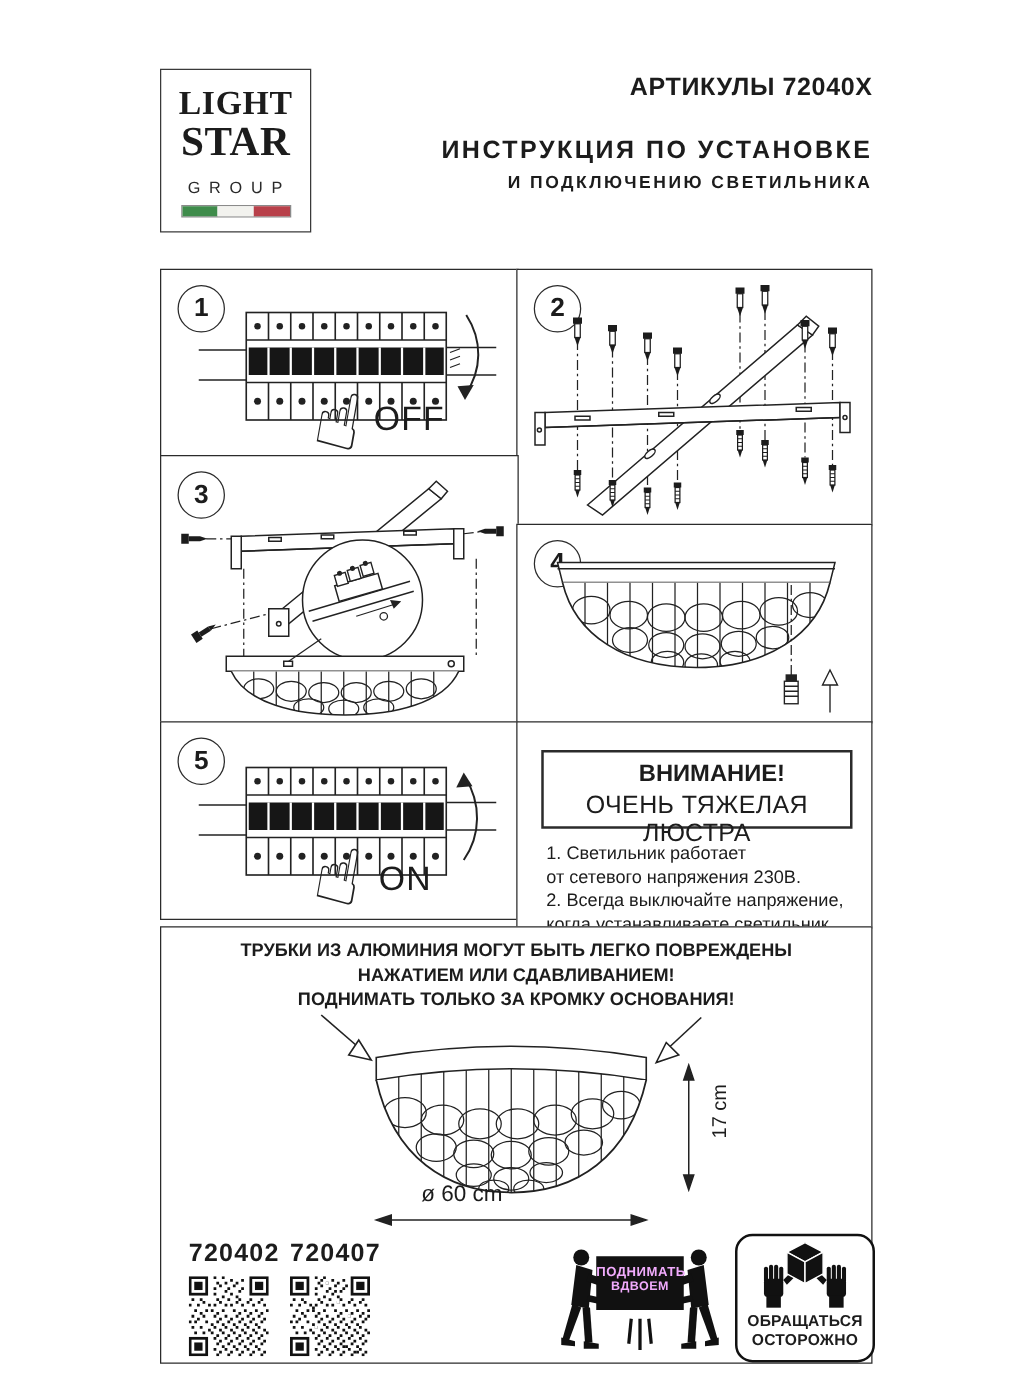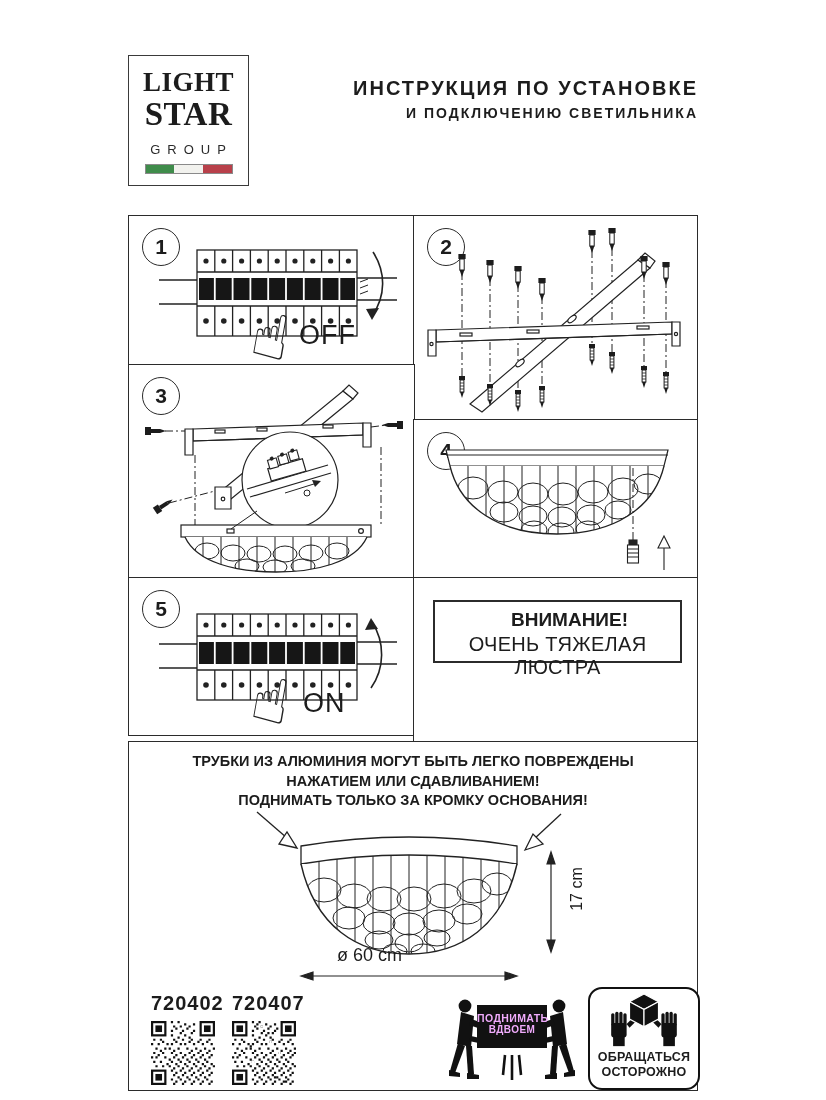--- a/index.html
+++ b/index.html
@@ -116,20 +116,21 @@
     <div class="logo-light">LIGHT</div>
     <div class="logo-star">STAR</div>
     <div class="logo-group">GROUP</div>
     <div class="logo-flag">
       <span style="background:#3F8C4B"></span>
         <span style="background:#F2F2EE"></span>
         <span style="background:#B8404A"></span>
     </div>
   </div>
   <div class="titles">
+    <div class="t-art">АРТИКУЛЫ 72040X</div>
     <div class="t-main1">ИНСТРУКЦИЯ ПО УСТАНОВКЕ</div>
     <div class="t-main2">И ПОДКЛЮЧЕНИЮ СВЕТИЛЬНИКА</div>
   </div>
 
   <div class="panel" style="left:128px;top:215px;width:287px;height:151px;">
     <div class="stepnum">1</div>
     <svg style="position:absolute;left:28px;top:16px" width="252" height="132" viewBox="0 0 252 132">
       <g stroke="#222" stroke-width="1.3" fill="none">
         <line x1="2" y1="48" x2="40" y2="48"></line>
           <line x1="2" y1="72" x2="40" y2="72"></line>
@@ -376,20 +377,26 @@
       <path d="M214 92 C228 72 228 46 215 26" stroke="#222" stroke-width="1.6" fill="none"></path>
       <path d="M214 22 L208 34 L221 33 Z" fill="#222"></path>
     </svg>
     <div class="switch-label" style="left:174px;top:110px;">ON</div>
   </div>
 
   <div class="panel" style="left:413px;top:577px;width:285px;height:166px;border-bottom:none;">
     <div class="attn-box">
       <div class="attn-l1">ВНИМАНИЕ!</div>
       <div class="attn-l2">ОЧЕНЬ ТЯЖЕЛАЯ ЛЮСТРА</div>
+    </div>
+    <div class="notes">
+      <div>1. Светильник работает</div>
+      <div>от сетевого напряжения 230В.</div>
+      <div>2. Всегда выключайте напряжение,</div>
+      <div>когда устанавливаете светильник.</div>
     </div>
   </div>
 
   <div class="panel" style="left:128px;top:741px;width:570px;height:350px;">
     <div class="caution">
       <div>ТРУБКИ ИЗ АЛЮМИНИЯ МОГУТ БЫТЬ ЛЕГКО ПОВРЕЖДЕНЫ</div>
       <div>НАЖАТИЕМ ИЛИ СДАВЛИВАНИЕМ!</div>
       <div>ПОДНИМАТЬ ТОЛЬКО ЗА КРОМКУ ОСНОВАНИЯ!</div>
     </div>
 

